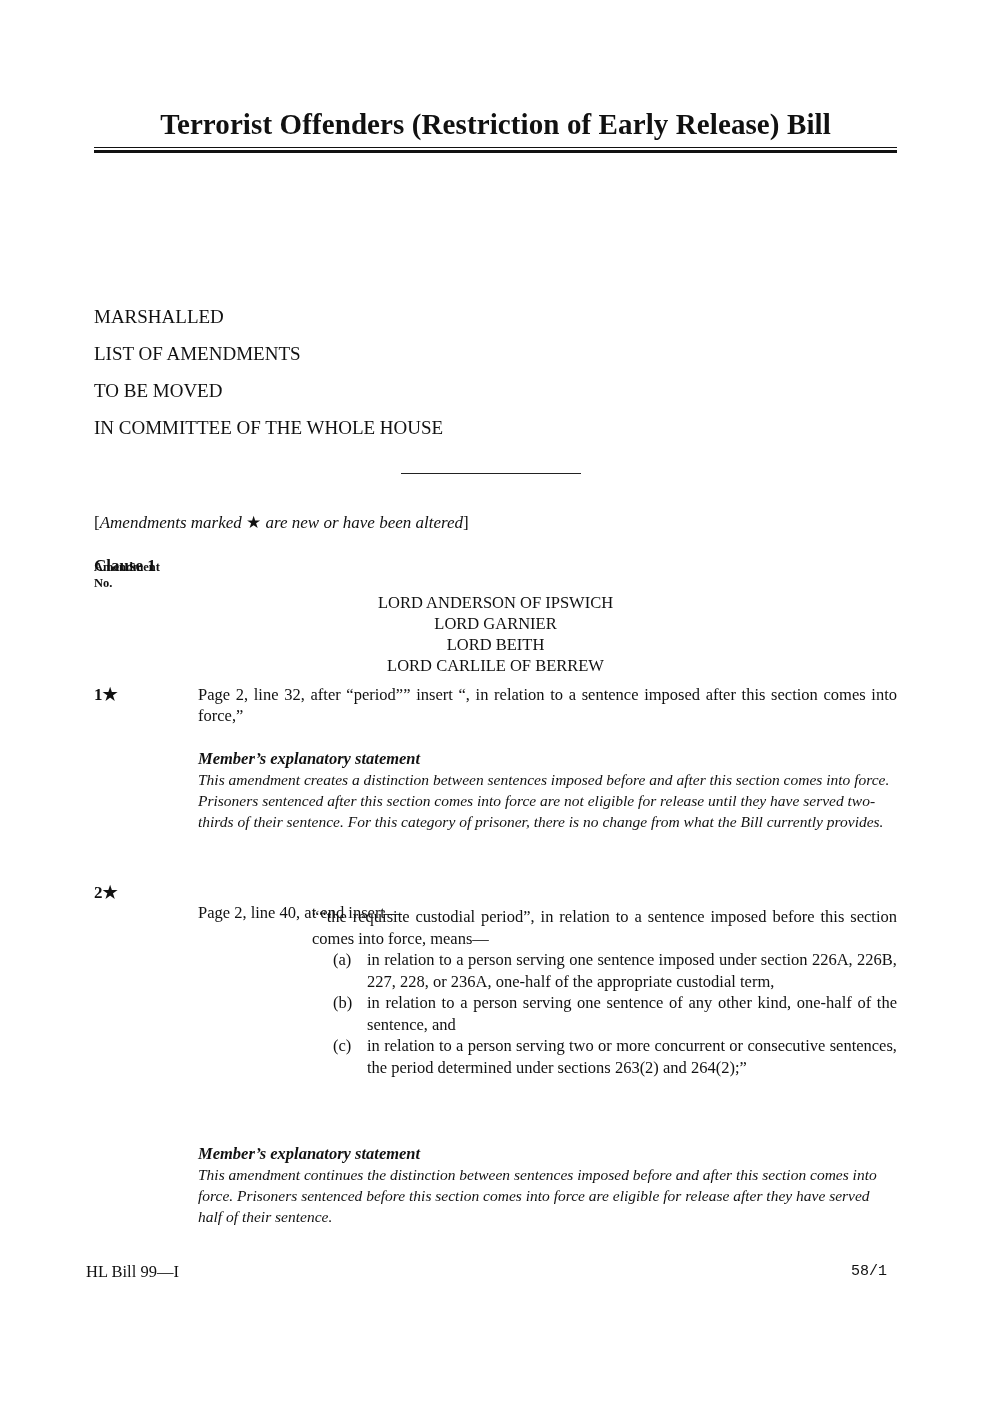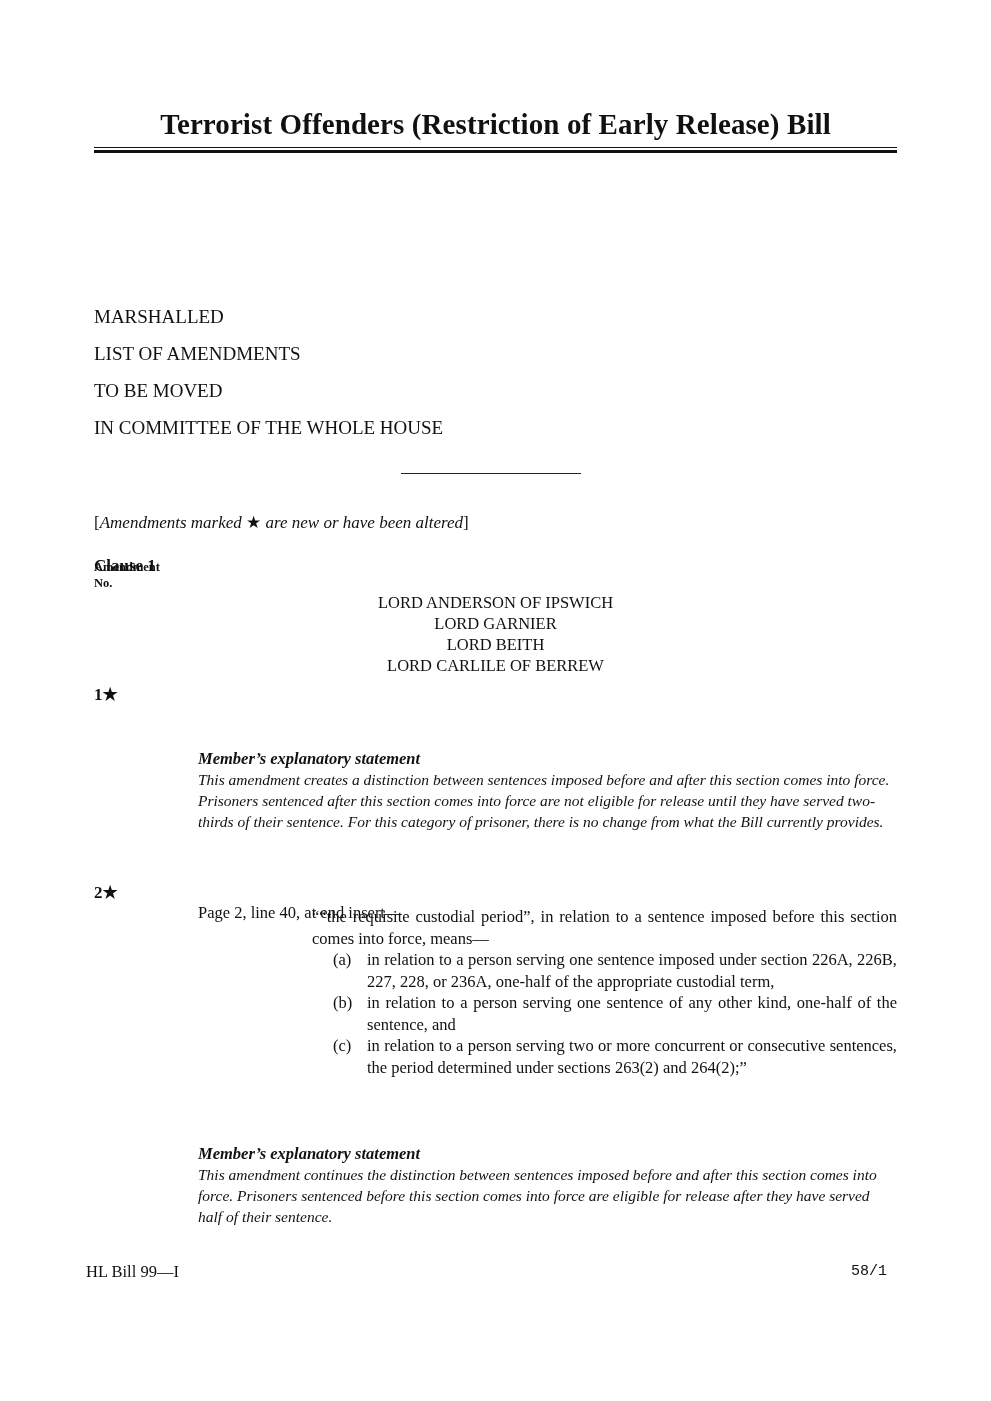--- a/index.html
+++ b/index.html
@@ -168,20 +168,21 @@
   <div class="clause-heading">Clause 1</div>
 
   <div class="sponsors">
     <div>LORD ANDERSON OF IPSWICH</div>
     <div>LORD GARNIER</div>
     <div>LORD BEITH</div>
     <div>LORD CARLILE OF BERREW</div>
   </div>
 
   <div class="amend-number" style="top:684px;">1★</div>
+  <div class="amend-body" style="top:684px;">Page 2, line 32, after “period”” insert “, in relation to a sentence imposed after this section comes into force,”</div>
 
   <div class="expl" style="top:748px;">
     <div class="expl-title">Member’s explanatory statement</div>
     <div>This amendment creates a distinction between sentences imposed before and after this section comes into force. Prisoners sentenced after this section comes into force are not eligible for release until they have served two-thirds of their sentence. For this category of prisoner, there is no change from what the Bill currently provides.</div>
   </div>
 
   <div class="amend-number" style="top:882px;">2★</div>
   <div class="amend-body" style="top:902px;">Page 2, line 40, at end insert—</div>
 
   <div class="insert-block" style="top:906px;">

